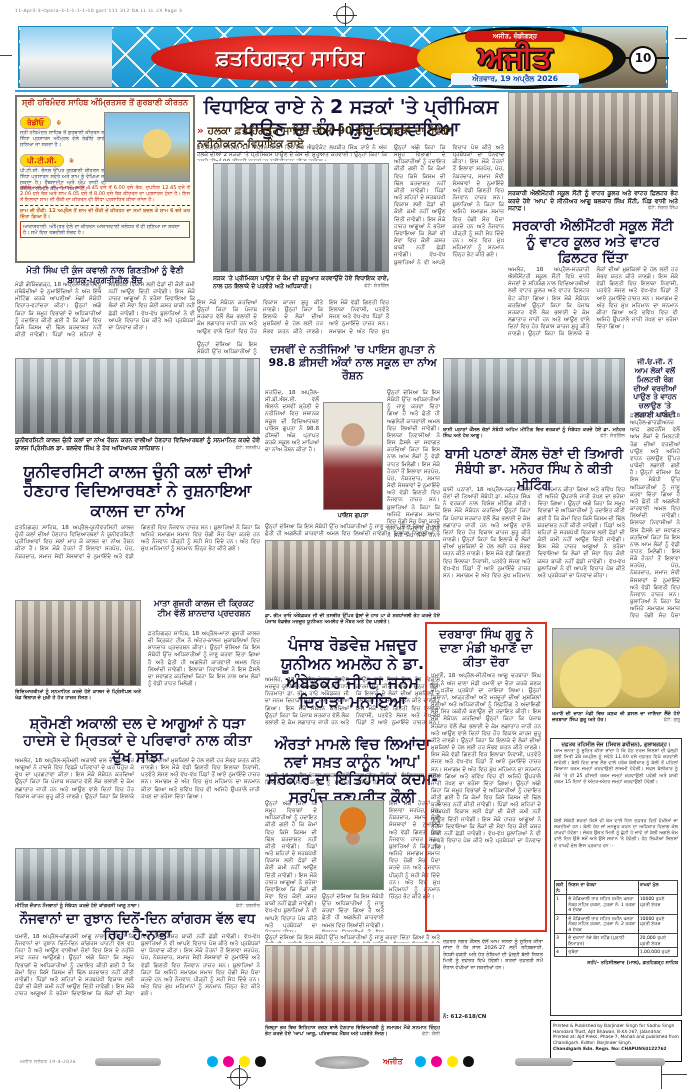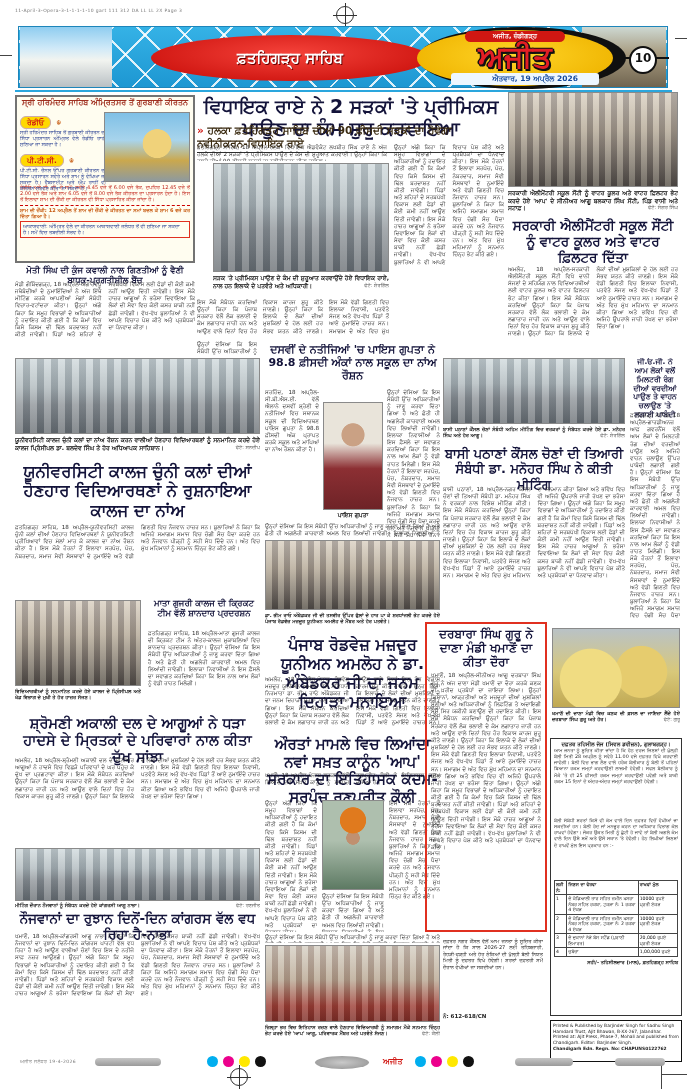--- a/index.html
+++ b/index.html
@@ -49,30 +49,30 @@
      background:
       repeating-linear-gradient(45deg, rgba(255,255,255,0) 0 13px, rgba(255,255,255,.85) 13px 15px, rgba(255,255,255,0) 15px 28px),
       repeating-linear-gradient(-45deg, rgba(255,255,255,0) 0 13px, rgba(255,255,255,.85) 13px 15px, rgba(255,255,255,0) 15px 28px),
       linear-gradient(180deg,#35b2e6,#1d97d2);
      border:1px solid #1d85ba;}
   .mh-photo{position:absolute;top:0;height:60px;border:0;}
   .mh-black{position:absolute;left:399px;top:0;width:208px;height:62px;background:#101010;border-radius:50%;}
   .mh-red{position:absolute;left:132px;top:8px;width:278px;height:46px;border-radius:50%;
      background:radial-gradient(ellipse at 50% 40%,#f5423a,#d01712 75%);
      display:flex;align-items:center;justify-content:center;
-     color:#fff;font-weight:bold;font-size:15px;text-shadow:1px 1px 0 #600;}
+     color:#fff;font-weight:bold;font-size:21px;text-shadow:1px 1px 0 #600;}
   .mh-yellow{position:absolute;left:398px;top:3px;width:196px;height:56px;border-radius:50%;
      background:radial-gradient(ellipse at 50% 45%,#ffd427,#efb400 80%);}
   .mh-edition{position:absolute;left:48px;top:1px;width:100px;height:11px;border-radius:6px;
      background:#d01712;color:#fff;font-size:6.5px;font-weight:bold;text-align:center;line-height:11px;}
   .mh-brand{position:absolute;left:0;right:0;top:12px;text-align:center;
      color:#e31e24;font-size:30px;font-weight:bold;line-height:30px;
      text-shadow:-1.5px 0 #111,1.5px 0 #111,0 -1.5px #111,0 1.5px #111,2px 2px 0 #111;}
   .mh-date{position:absolute;left:34px;top:43px;width:128px;height:12px;background:#eef7ff;
-     color:#14489c;font-size:7.5px;font-weight:bold;text-align:center;line-height:12px;border-radius:3px;padding-left:20px;}
+     color:#14489c;font-size:7.5px;font-weight:bold;text-align:center;line-height:12px;border-radius:3px;}
   .mh-line{position:absolute;left:596px;top:30px;width:54px;height:2px;background:#101010;}
   .mh-page{position:absolute;left:610px;top:19px;width:24px;height:24px;border-radius:50%;
      background:#fff;border:2px solid #101010;color:#101010;font-weight:bold;
      font-size:12px;text-align:center;line-height:21px;}
   .blue-rule{left:15px;top:90px;width:657px;height:2px;background:#2aa6dd;}
   
   .ad{left:15px;top:95px;width:180px;height:168px;border:2px solid #737373;background:#fffdf0;padding:2px 3px;}
   .ad-title{font-size:8px;font-weight:bold;color:#a03020;text-align:center;line-height:1.1;}
   .pill{display:inline-block;background:#ffd900;color:#d01712;font-weight:bold;font-size:7.5px;
         padding:0 6px;border-radius:6px;line-height:11px;border:1px solid #caa;}

